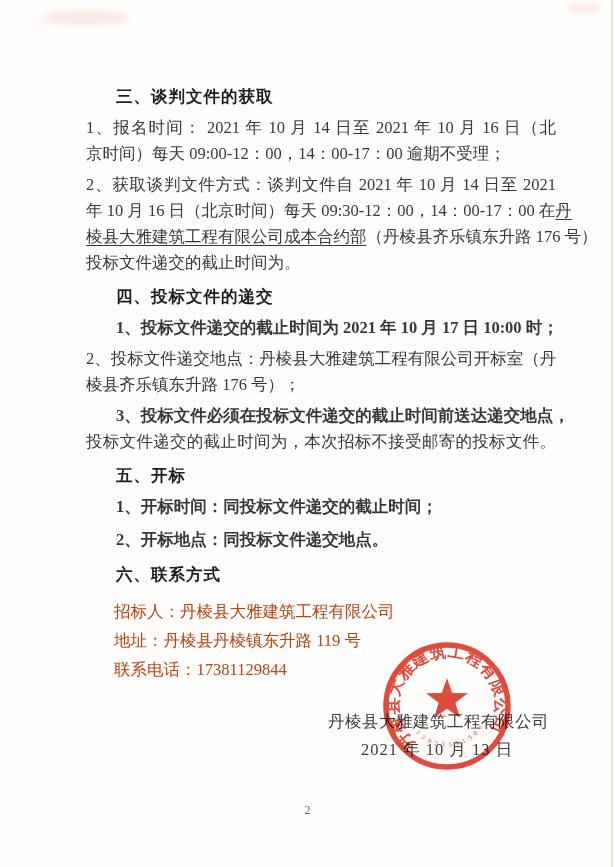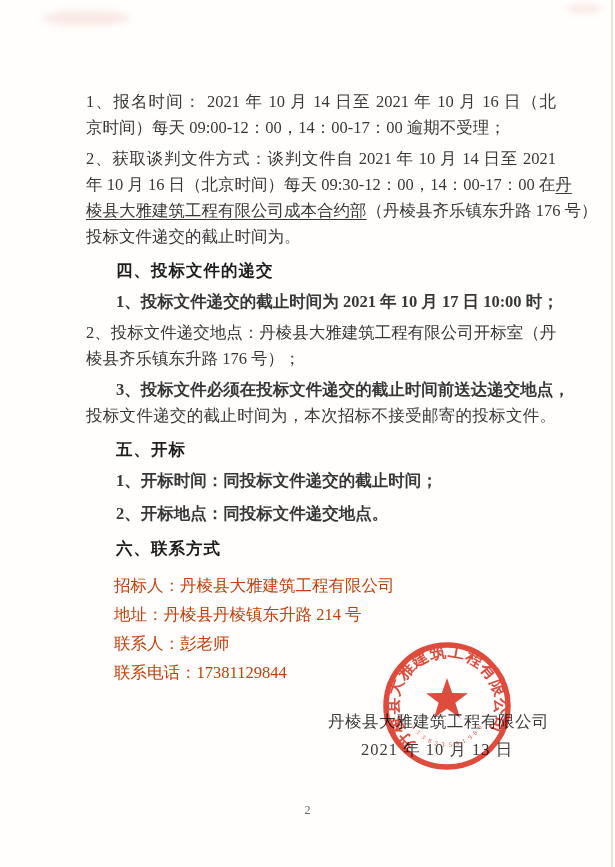--- a/index.html
+++ b/index.html
@@ -37,20 +37,21 @@
 <body>
 
 <div class="page">
 
   <div class="smudge tl"></div>
   <div class="smudge tr"></div>
   <div class="edge-line"></div>
 
   <div class="doc">
 
+    <div class="heading first">三、谈判文件的获取</div>
     <div class="para">
       <div class="line j">1、报名时间： 2021 年 10 月 14 日至 2021 年 10 月 16 日（北</div>
       <div class="line">京时间）每天 09:00-12：00，14：00-17：00 逾期不受理；</div>
     </div>
     <div class="para">
       <div class="line j">2、获取谈判文件方式：谈判文件自 2021 年 10 月 14 日至 2021</div>
       <div class="line j"><span>年 10 月 16 日（北京时间）每天 09:30-12：00，14：00-17：00 在</span><u>丹</u></div>
       <div class="line j"><u>棱县大雅建筑工程有限公司成本合约部</u><span>（丹棱县齐乐镇东升路 176 号）</span></div>
       <div class="line">投标文件递交的截止时间为。</div>
     </div>
@@ -72,22 +73,21 @@
     <div class="para">
       <div class="line ind">1、开标时间：同投标文件递交的截止时间；</div>
     </div>
     <div class="para" style="margin-top:7px">
       <div class="line ind">2、开标地点：同投标文件递交地点。</div>
     </div>
 
     <div class="heading" style="margin-top:9px">六、联系方式</div>
     <div class="contact">
       <div class="line">招标人：丹棱县大雅建筑工程有限公司</div>
-      <div class="line">地址：丹棱县丹棱镇东升路 214 号</div>
-      <div class="line">联系人：彭老师</div>
+      <div class="line">地址：丹棱县丹棱镇东升路 119 号</div>
       <div class="line">联系电话：17381129844</div>
     </div>
   </div>
 
   <div class="sig-company">丹棱县大雅建筑工程有限公司</div>
   <div class="sig-date">2021 年 10 月 13 日</div>
 
   <svg class="stamp" width="170" height="170" viewBox="-85 -85 170 170">
     <circle cx="0" cy="0" r="61" fill="none" stroke="#dd3b2b" stroke-width="5.5"></circle>
     <path id="sealArc" d="M -31.5 37.5 A 49 49 0 1 1 31.5 37.5" fill="none"></path>

